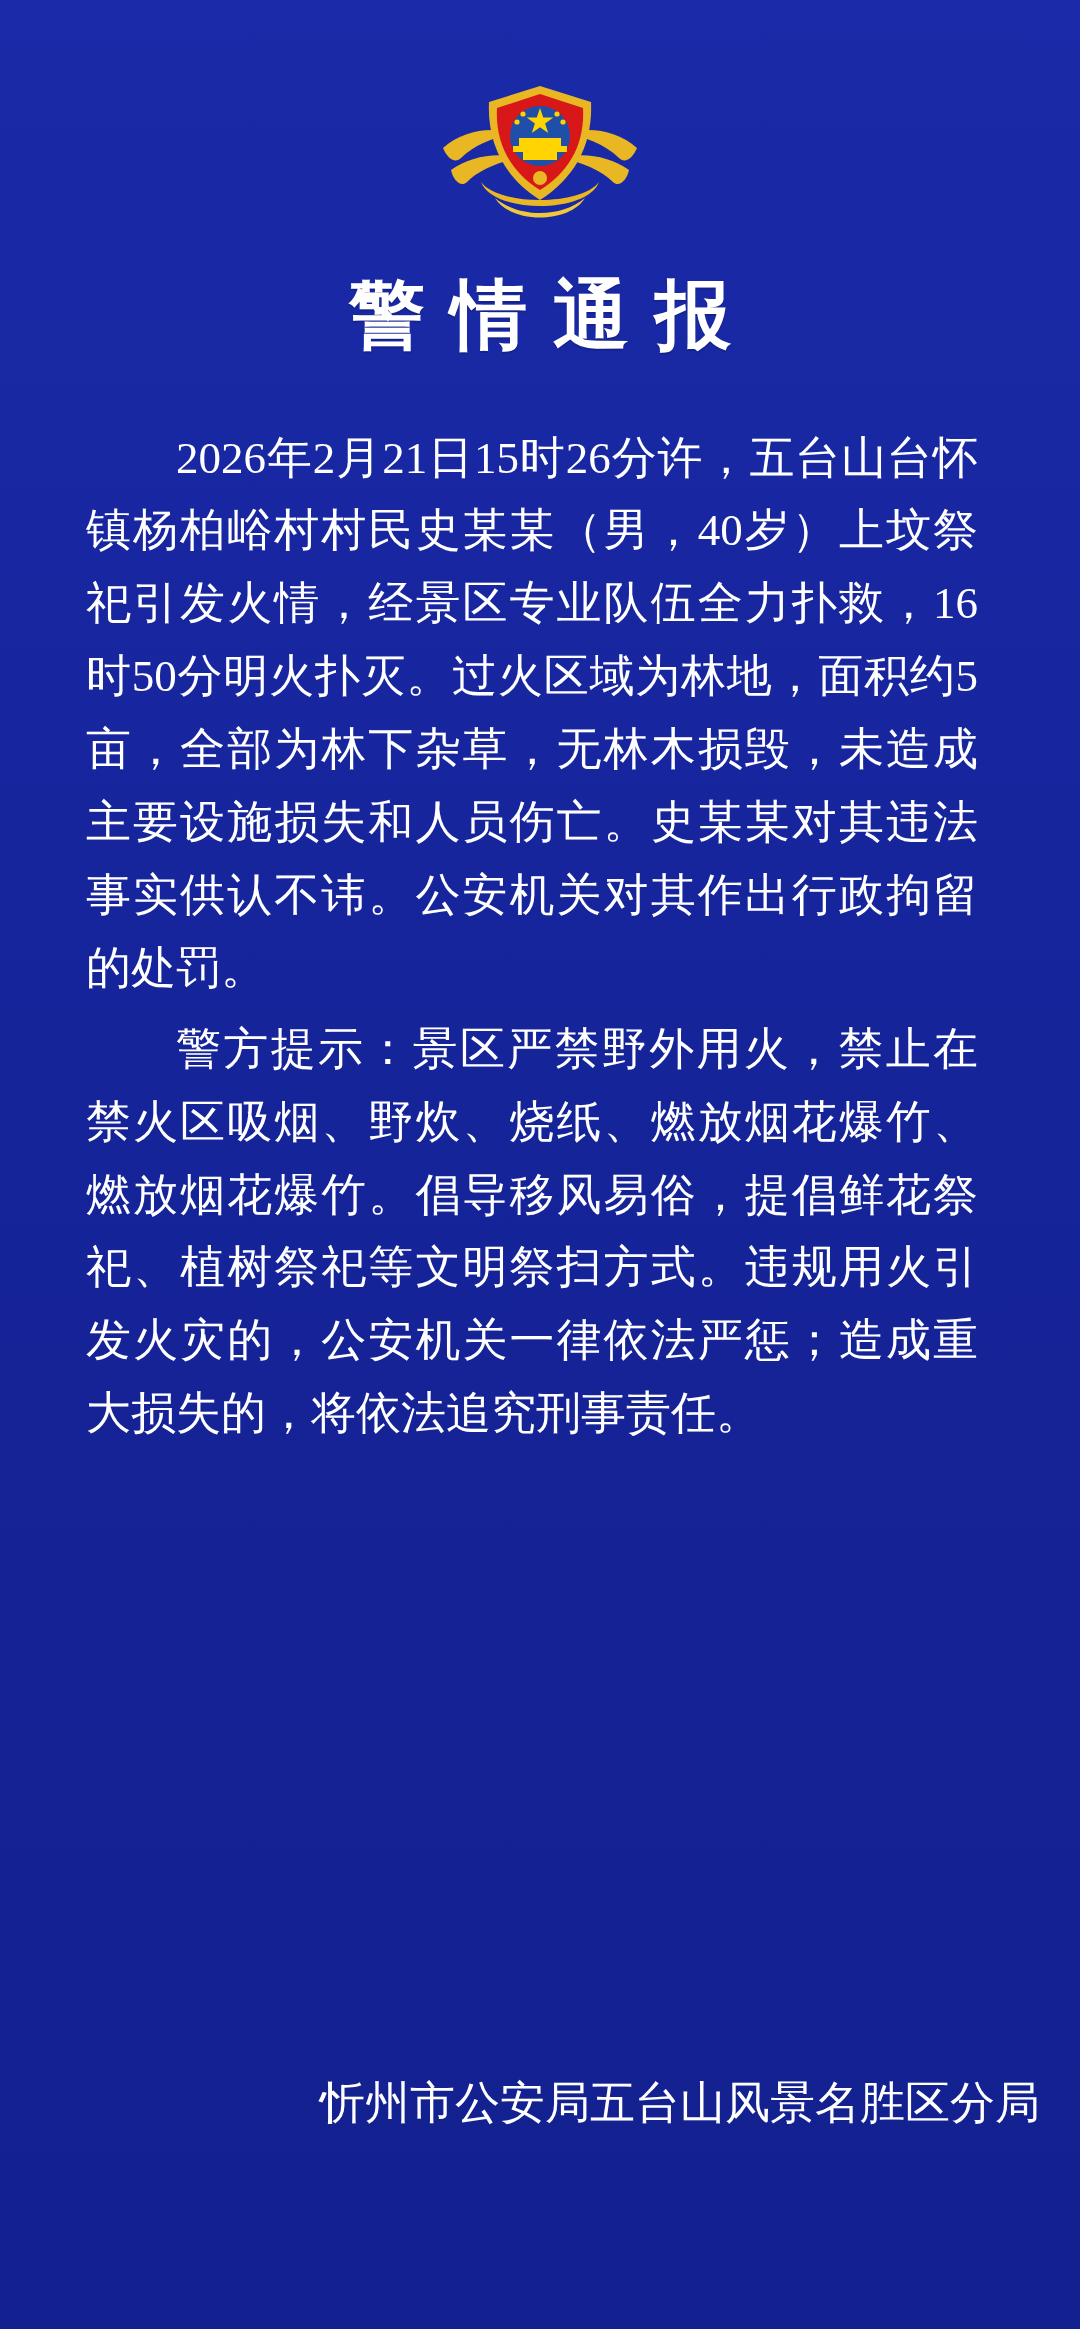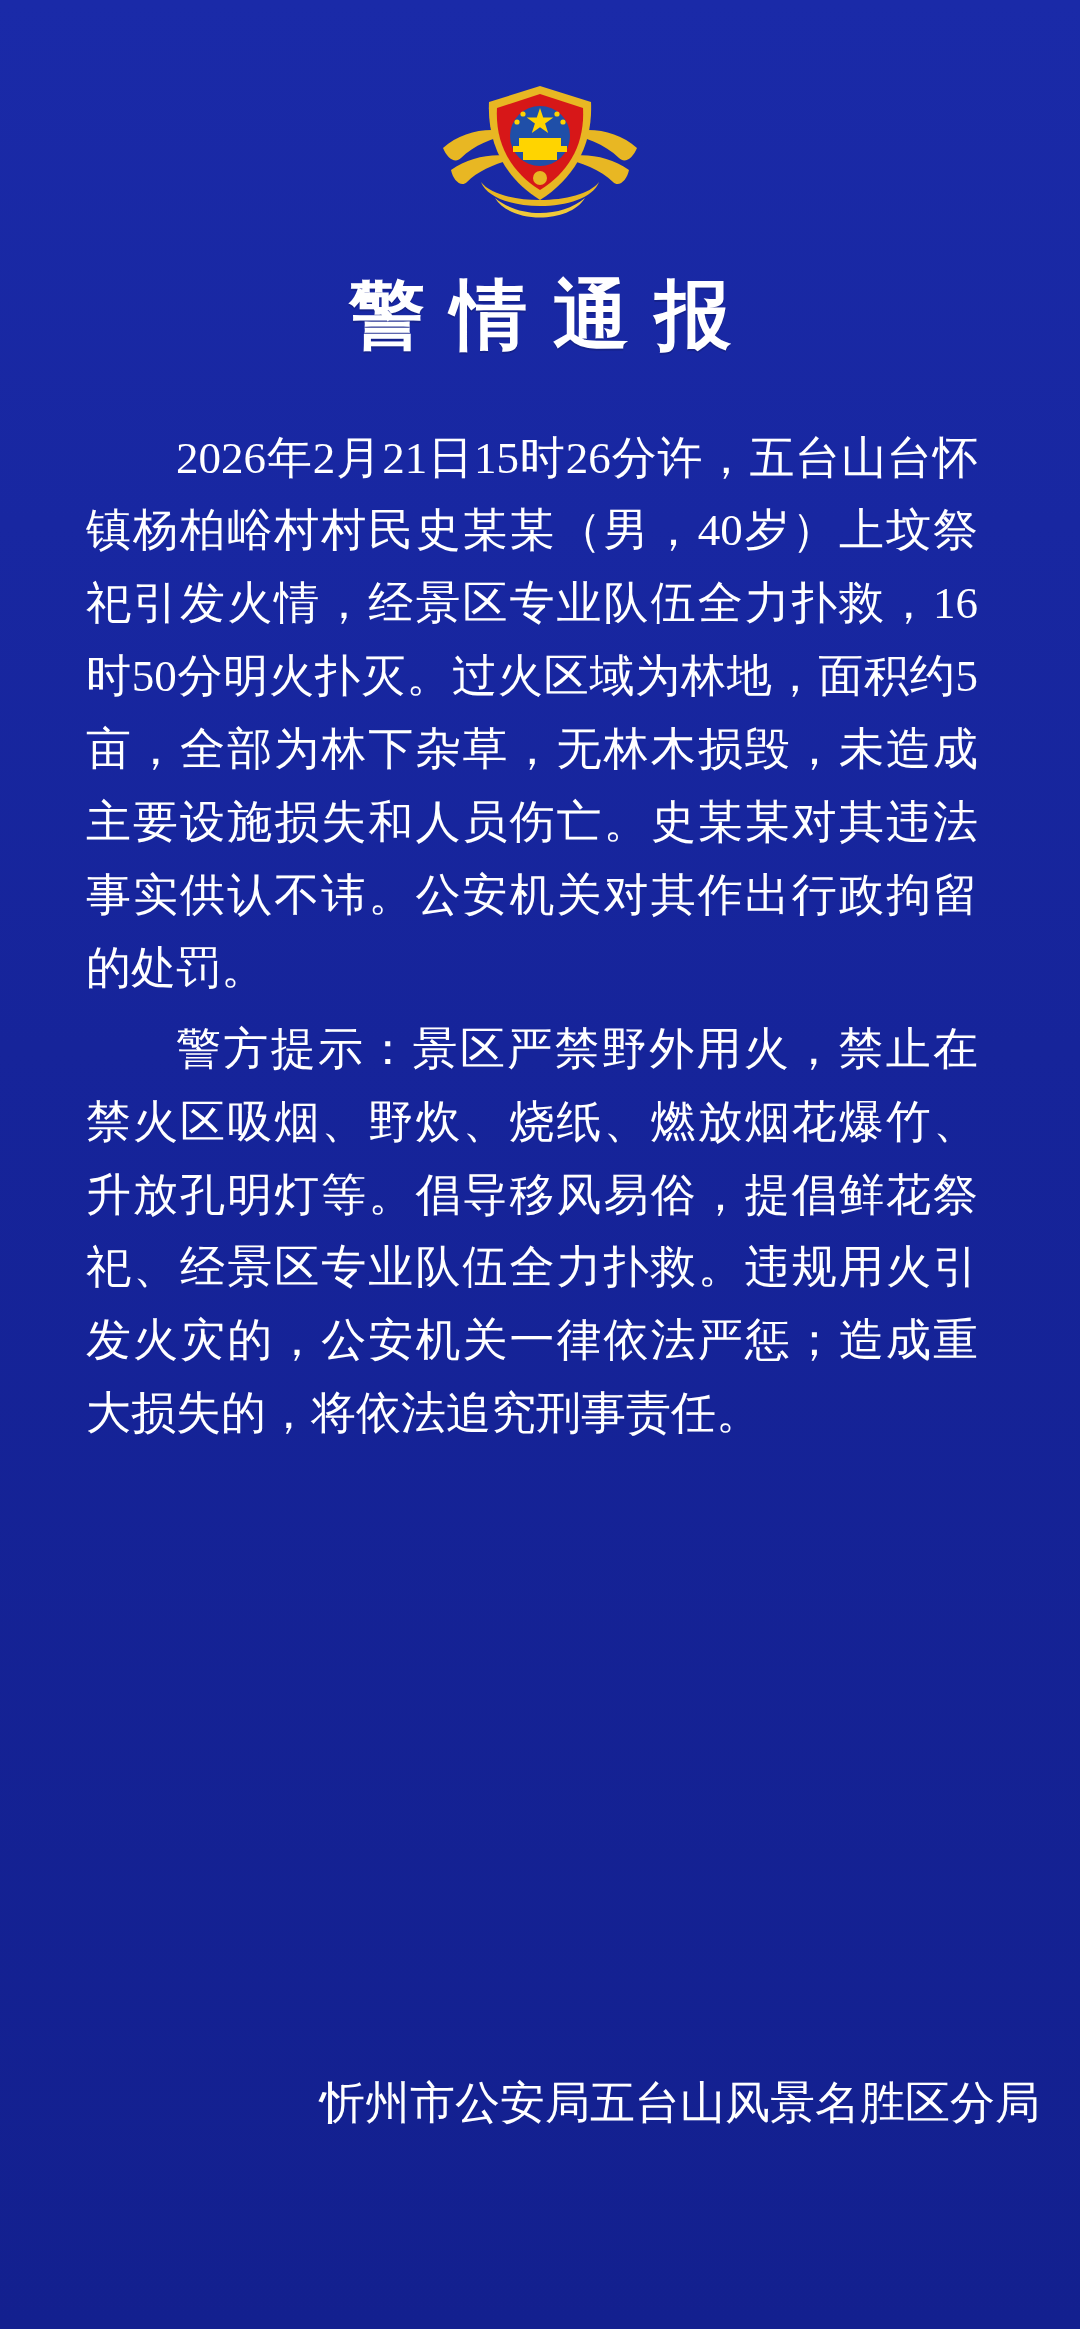--- a/index.html
+++ b/index.html
@@ -114,20 +114,20 @@
       </g>
 
       <circle cx="105" cy="100" r="7" fill="#e8b723"></circle>
     </svg>
   </div>
 
   <div class="title">警情通报</div>
 
   <div class="body-text">
     <p class="p1">2026年2月21日15时26分许，五台山台怀镇杨柏峪村村民史某某（男，40岁）上坟祭祀引发火情，经景区专业队伍全力扑救，16时50分明火扑灭。过火区域为林地，面积约5亩，全部为林下杂草，无林木损毁，未造成主要设施损失和人员伤亡。史某某对其违法事实供认不讳。公安机关对其作出行政拘留的处罚。</p>
-    <p class="p2">警方提示：景区严禁野外用火，禁止在禁火区吸烟、野炊、烧纸、燃放烟花爆竹、升放孔明灯等。倡导移风易俗，提倡鲜花祭祀、经景区专业队伍全力扑救。违规用火引发火灾的，公安机关一律依法严惩；造成重大损失的，将依法追究刑事责任。</p>
+    <p class="p2">警方提示：景区严禁野外用火，禁止在禁火区吸烟、野炊、烧纸、燃放烟花爆竹、燃放烟花爆竹。倡导移风易俗，提倡鲜花祭祀、植树祭祀等文明祭扫方式。违规用火引发火灾的，公安机关一律依法严惩；造成重大损失的，将依法追究刑事责任。</p>
   </div>
 
   <div class="sign">
     <div>忻州市公安局五台山风景名胜区分局</div>
   </div>
 
 </div>
 
 </body></html>

